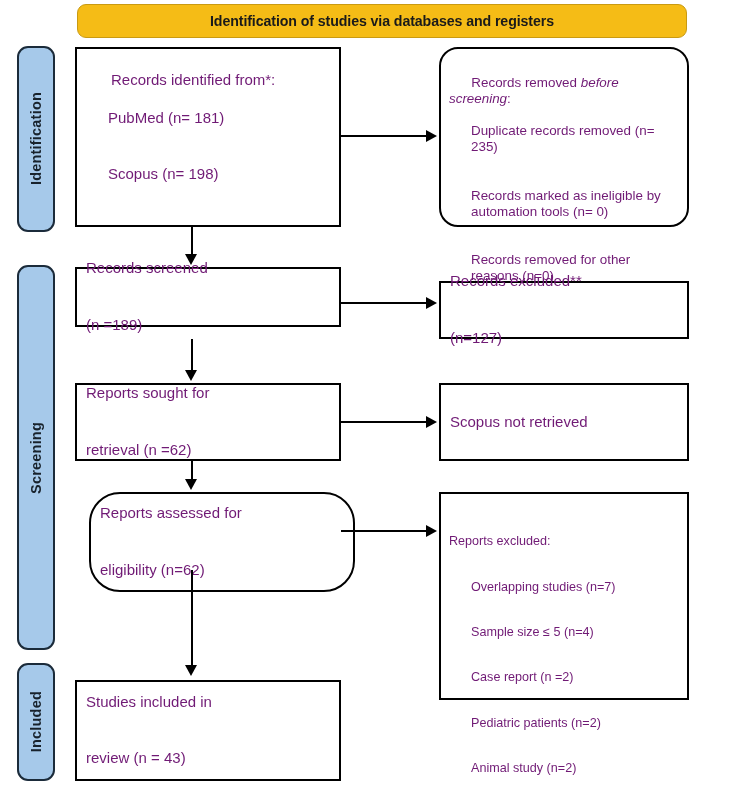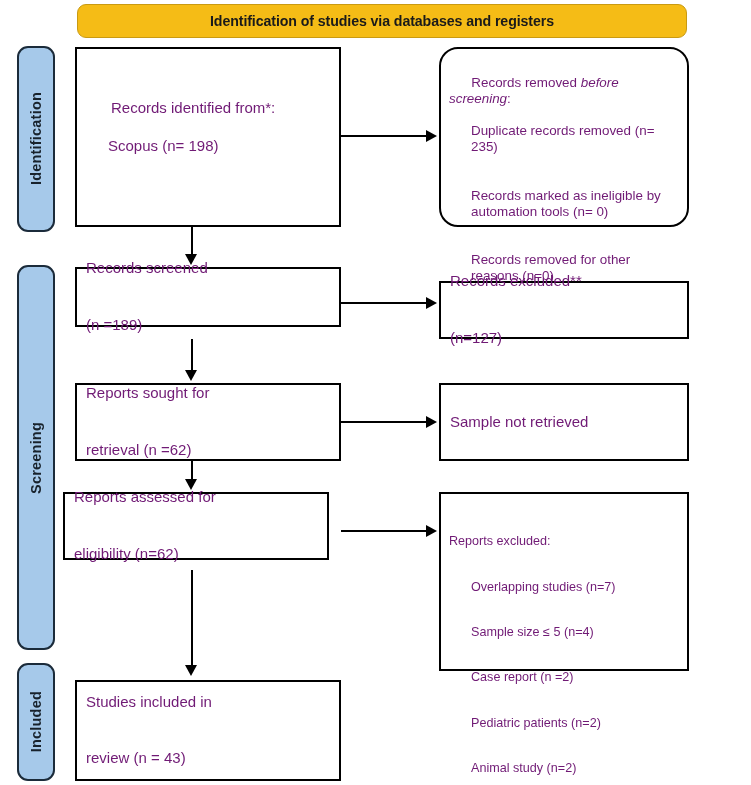--- a/index.html
+++ b/index.html
@@ -100,22 +100,22 @@
   .indent1 { padding-left: 22px; display: block; }
   .ital { font-style: italic; }
 
   
   #box-identified   { left: 66px;  top: 47px;  width: 266px; height: 180px; }
   #box-removed      { left: 430px; top: 47px;  width: 250px; height: 180px; border-radius: 19px; }
   #box-screened     { left: 66px;  top: 267px; width: 266px; height: 60px;  }
   #box-excluded     { left: 430px; top: 281px; width: 250px; height: 58px;  }
   #box-sought       { left: 66px;  top: 383px; width: 266px; height: 78px;  }
   #box-notretrieved { left: 430px; top: 383px; width: 250px; height: 78px;  }
-  #box-assessed     { left: 54px;  top: 492px; width: 266px; height: 68px;  }
-  #box-repexcluded  { left: 430px; top: 492px; width: 250px; height: 179px; }
+  #box-assessed     { left: 80px;  top: 492px; width: 266px; height: 100px; border-radius: 31px;  }
+  #box-repexcluded  { left: 430px; top: 492px; width: 250px; height: 208px; }
   #box-included     { left: 66px;  top: 680px; width: 266px; height: 101px; }
 
   
   .conn { position: absolute; background: #000000; }
   .vline { width: 2px; }
   .hline { height: 2px; }
   .arrow-down {
     position: absolute;
     width: 0; height: 0;
     border-left: 6.5px solid transparent;
@@ -165,20 +165,21 @@
   <div class="rail" id="rail-screening">
     <span>Screening</span>
   </div>
   <div class="rail" id="rail-included">
     <span>Included</span>
   </div>
 
   <div class="box" id="box-identified">
     <div class="txt">
       <span>Records identified from*:</span>
+      <span class="indent1">PubMed (n= 181)</span>
       <span class="indent1">Scopus (n= 198)</span>
     </div>
   </div>
 
   <div class="box topalign" id="box-removed">
     <div class="txt small">
       <span>Records removed </span><span class="ital">before screening</span><span>:</span>
       <span class="indent1">Duplicate records removed (n= 235)</span>
       <span class="indent1">Records marked as ineligible by automation tools (n= 0)</span>
       <span class="indent1">Records removed for other reasons (n=0)</span>
@@ -201,21 +202,21 @@
 
   <div class="box" id="box-sought">
     <div class="txt">
       <span style="display:block">Reports sought for</span>
       <span style="display:block">retrieval (n =62)</span>
     </div>
   </div>
 
   <div class="box" id="box-notretrieved">
     <div class="txt">
-      <span style="display:block">Sample not retrieved</span>
+      <span style="display:block">Scopus not retrieved</span>
     </div>
   </div>
 
   <div class="box" id="box-assessed">
     <div class="txt">
       <span style="display:block">Reports assessed for</span>
       <span style="display:block">eligibility (n=62)</span>
     </div>
   </div>
 

